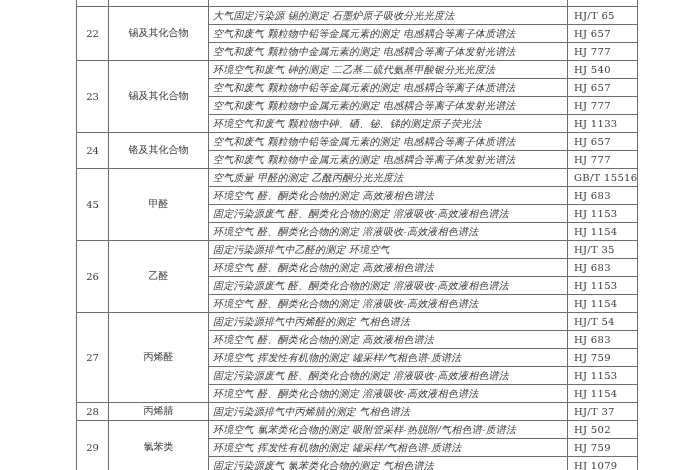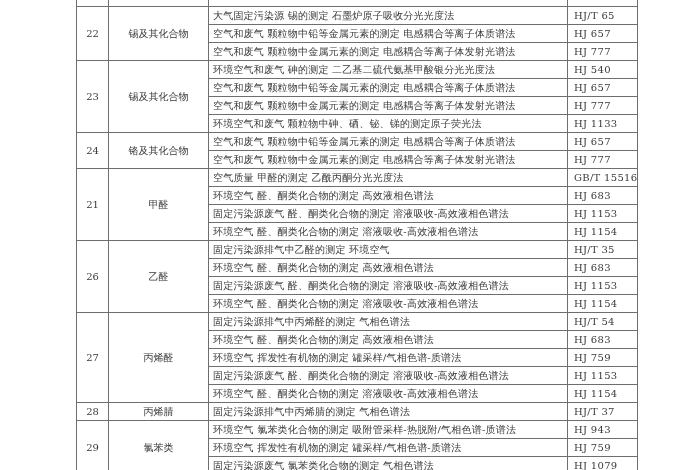--- a/index.html
+++ b/index.html
@@ -12,22 +12,22 @@
       font-size: 10px; color: #3a3a3a;
       table-layout: fixed;
     }
     table.std td {
       border: 1px solid #6e6e6e;
       height: 17px; padding: 0 0 0 4px;
       white-space: nowrap; overflow: hidden;
       line-height: 17px;
     }
     table.std td.no { text-align: center; padding: 0; margin-left: 23px; }
-    table.std td.name { text-align: center; padding: 0; }
-    table.std td.method { letter-spacing: 0.2px; }
+    table.std td.name { text-align: center; padding: 0; font-family: Liberation Mono, monospace; }
+    table.std td.method { letter-spacing: 0.2px; font-style: italic; }
     table.std td.code { padding-left: 6px; letter-spacing: 0.3px; }
     col.c-no { width: 32px; }
     col.c-name { width: 100px; }
     col.c-method { width: 359px; }
     col.c-code { width: 70px; }
     tr.top-cut td { height: 6px; line-height: 6px; }
   </style>
 </head>
 <body>
 
@@ -86,21 +86,21 @@
         <td class="name" rowspan="2">铬及其化合物</td>
         <td class="method">空气和废气 颗粒物中铅等金属元素的测定 电感耦合等离子体质谱法</td>
         <td class="code">HJ 657</td>
       </tr>
       <tr>
         <td class="method">空气和废气 颗粒物中金属元素的测定 电感耦合等离子体发射光谱法</td>
         <td class="code">HJ 777</td>
       </tr>
 
       <tr>
-        <td class="no" rowspan="4">21</td>
+        <td class="no" rowspan="4">45</td>
         <td class="name" rowspan="4">甲醛</td>
         <td class="method">空气质量 甲醛的测定 乙酰丙酮分光光度法</td>
         <td class="code">GB/T 15516</td>
       </tr>
       <tr>
         <td class="method">环境空气 醛、酮类化合物的测定 高效液相色谱法</td>
         <td class="code">HJ 683</td>
       </tr>
       <tr>
         <td class="method">固定污染源废气 醛、酮类化合物的测定 溶液吸收-高效液相色谱法</td>
@@ -157,21 +157,21 @@
         <td class="no">28</td>
         <td class="name">丙烯腈</td>
         <td class="method">固定污染源排气中丙烯腈的测定 气相色谱法</td>
         <td class="code">HJ/T 37</td>
       </tr>
 
       <tr>
         <td class="no" rowspan="3">29</td>
         <td class="name" rowspan="3">氯苯类</td>
         <td class="method">环境空气 氯苯类化合物的测定 吸附管采样-热脱附/气相色谱-质谱法</td>
-        <td class="code">HJ 943</td>
+        <td class="code">HJ 502</td>
       </tr>
       <tr>
         <td class="method">环境空气 挥发性有机物的测定 罐采样/气相色谱-质谱法</td>
         <td class="code">HJ 759</td>
       </tr>
       <tr>
         <td class="method">固定污染源废气 氯苯类化合物的测定 气相色谱法</td>
         <td class="code">HJ 1079</td>
       </tr>
 

